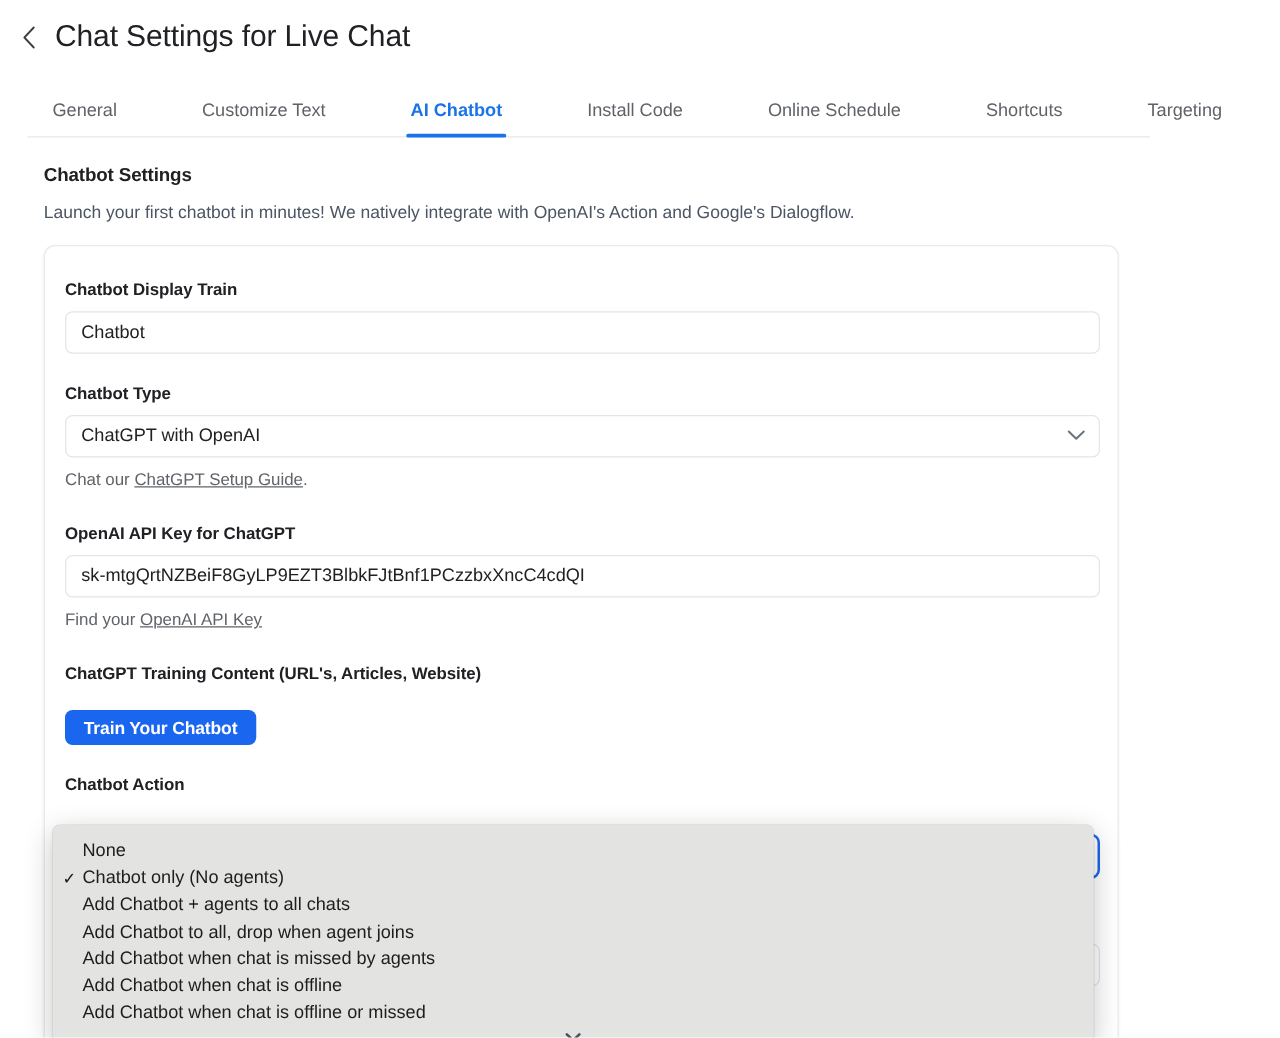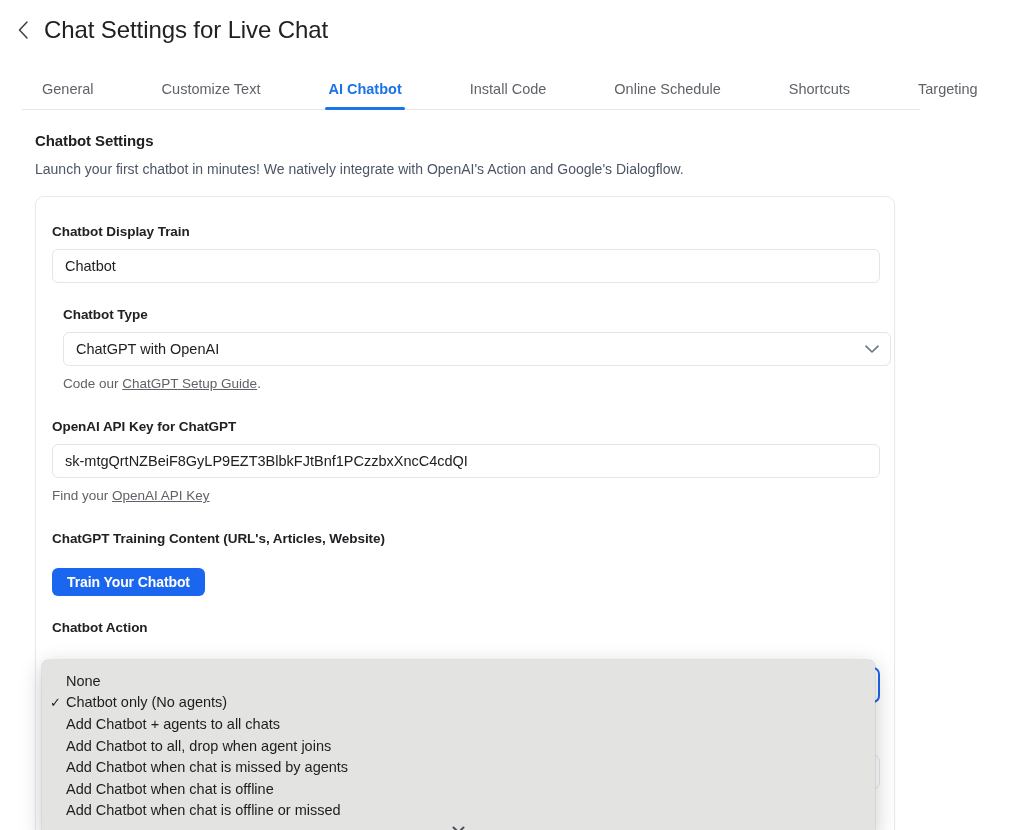--- a/index.html
+++ b/index.html
@@ -274,33 +274,33 @@
   <div class="section-sub">Launch your first chatbot in minutes! We natively integrate with OpenAI's Action and Google's Dialogflow.</div>
 </div>
 
 <div class="card">
 
   <div class="field">
     <div class="field-label">Chatbot Display Train</div>
     <input class="text-input" type="text" value="Chatbot" style="">
   </div>
 
-  <div class="field" style="padding-top:24px;margin-left:11px;">
+  <div class="field" style="padding-top:24px;">
     <div class="field-label">Chatbot Type</div>
     <div class="select-wrap">
       <div class="select-box">
         <span>ChatGPT with OpenAI</span>
       </div>
       <span class="select-caret">
         <svg width="14" height="9" viewBox="0 0 14 9" fill="none">
             <path d="M1 1.2 L7 7 L13 1.2" stroke="#6b7280" stroke-width="1.6" fill="none" stroke-linecap="round" stroke-linejoin="round"></path>
           </svg>
       </span>
     </div>
-    <div class="helper"><span>Code our </span><a>ChatGPT Setup Guide</a><span>.</span></div>
+    <div class="helper"><span>Chat our </span><a>ChatGPT Setup Guide</a><span>.</span></div>
   </div>
 
   <div class="field" style="padding-top:28px;">
     <div class="field-label">OpenAI API Key for ChatGPT</div>
     <input class="text-input" type="text" value="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" style="">
     <div class="helper"><span>Find your </span><a>OpenAI API Key</a></div>
   </div>
 
   <div class="field" style="padding-top:28px;">
     <div class="field-label">ChatGPT Training Content (URL's, Articles, Website)</div>

